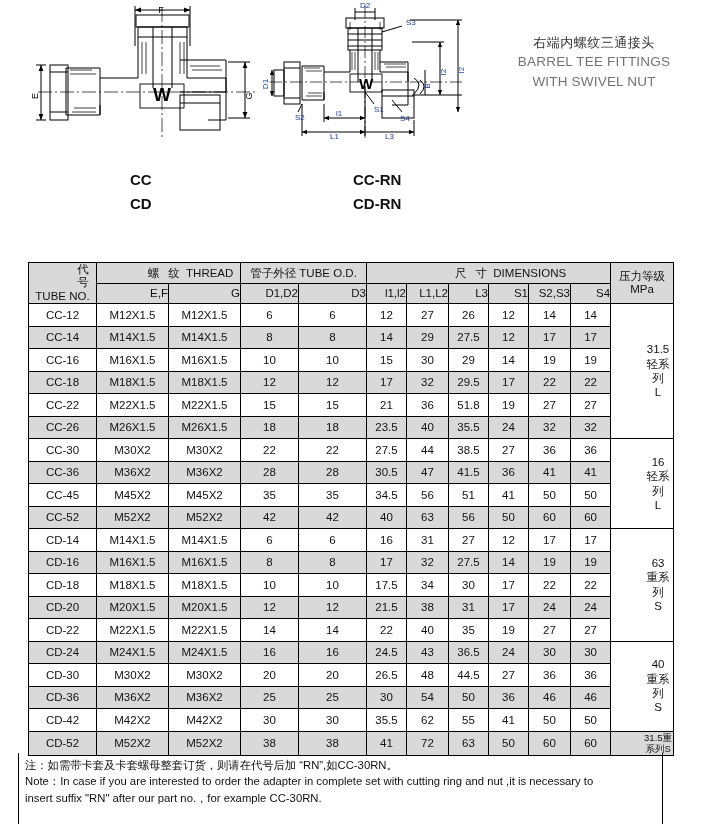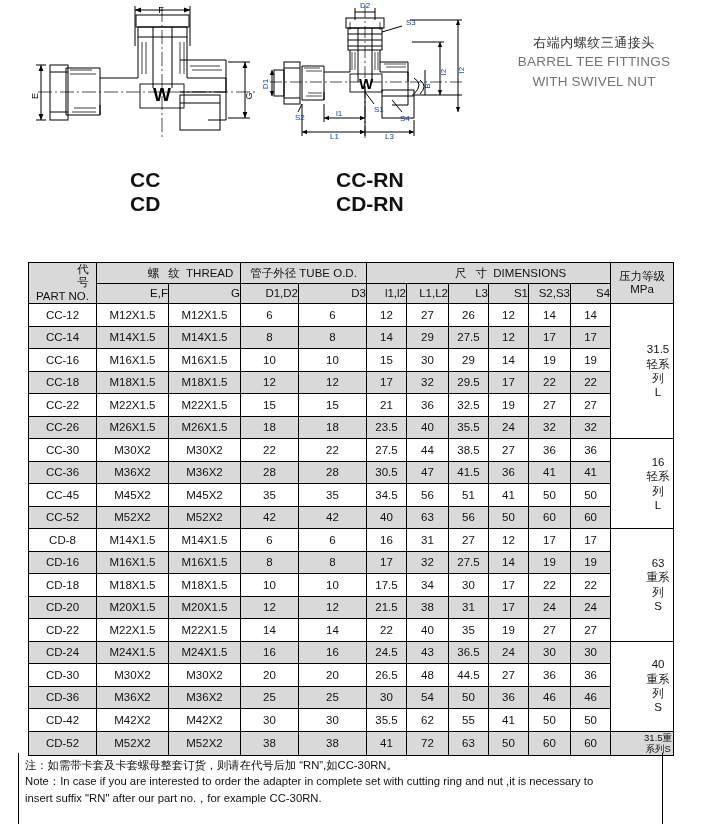--- a/index.html
+++ b/index.html
@@ -20,23 +20,23 @@
 
   .titleblock{
     position:absolute;left:487px;top:34px;width:214px;
     text-align:center;line-height:1.42;
   }
   .titleblock .cn{font-size:13px;color:#333;letter-spacing:.5px;}
   .titleblock .en{font-size:13.5px;color:#737373;letter-spacing:.2px;}
 
   
   .codes{position:absolute;top:168px;left:0;width:701px;height:50px;}
-  .codecol{position:absolute;font-weight:bold;font-size:21px;line-height:24px;color:#111;}
+  .codecol{position:absolute;font-weight:bold;font-size:15px;line-height:24px;color:#111;}
   .codecol.left{left:130px;text-align:left;}
-  .codecol.right{left:336px;text-align:right;}
+  .codecol.right{left:353px;text-align:right;}
 
   
   .tablewrap{position:absolute;left:28px;top:262px;width:645px;}
   table{border-collapse:collapse;width:645px;table-layout:fixed;font-size:11.5px;}
   th,td{
     border:1px solid #000;
     text-align:center;
     padding:0;
     height:21.5px;
     line-height:1.05;
@@ -279,21 +279,21 @@
           <col style="width:40px">
         <col style="width:40px">
           <col style="width:42px">
           <col style="width:40px">
         <col style="width:63px">
       </colgroup>
       <thead>
         <tr>
           <th class="grp" rowspan="2">
             <span class="hdr2line sp">代  号</span>
-            <span class="hdr2line">PART NO.</span>
+            <span class="hdr2line">TUBE NO.</span>
           </th>
           <th class="grp" colspan="2">
             <span class="sp">螺   纹</span>
             <span>THREAD</span>
           </th>
           <th class="grp" colspan="2">
             <span>管子外径</span>
             <span>TUBE O.D.</span>
           </th>
           <th class="grp" colspan="6">
@@ -377,21 +377,21 @@
             <td>22</td>
           </tr>
           <tr>
             <td>CC-22</td>
             <td>M22X1.5</td>
             <td>M22X1.5</td>
             <td>15</td>
             <td>15</td>
             <td>21</td>
             <td>36</td>
-            <td>32.5</td>
+            <td>51.8</td>
             <td>19</td>
             <td>27</td>
             <td>27</td>
           </tr>
           <tr class="shade grpend">
             <td>CC-26</td>
             <td>M26X1.5</td>
             <td>M26X1.5</td>
             <td>18</td>
             <td>18</td>
@@ -453,21 +453,21 @@
             <td>42</td>
             <td>42</td>
             <td>40</td>
             <td>63</td>
             <td>56</td>
             <td>50</td>
             <td>60</td>
             <td>60</td>
           </tr>
           <tr>
-            <td>CD-8</td>
+            <td>CD-14</td>
             <td>M14X1.5</td>
             <td>M14X1.5</td>
             <td>6</td>
             <td>6</td>
             <td>16</td>
             <td>31</td>
             <td>27</td>
             <td>12</td>
             <td>17</td>
             <td>17</td>

